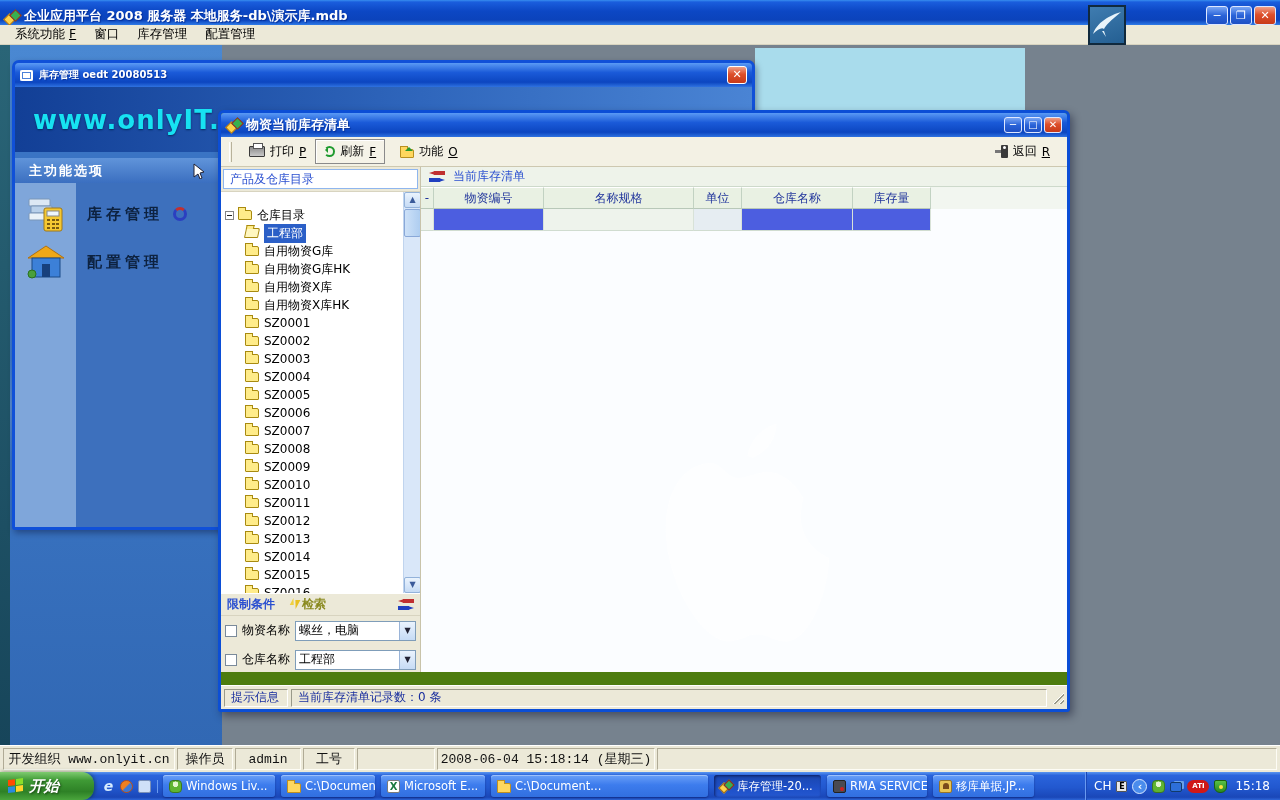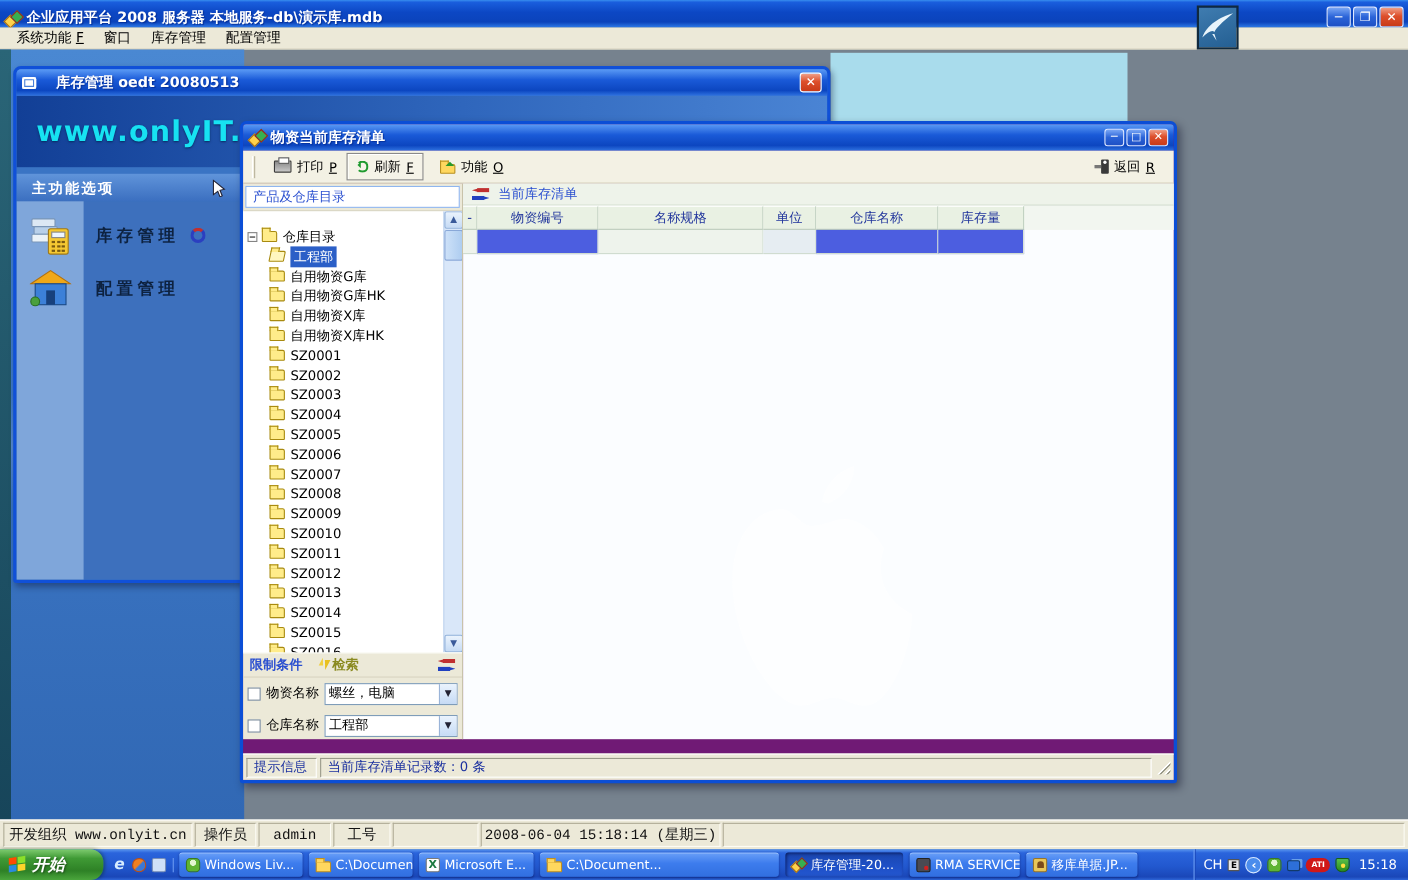--- a/index.html
+++ b/index.html
@@ -35,42 +35,42 @@
   .bg-teal{position:absolute;left:0;top:0;width:10px;height:700px;background:linear-gradient(#2a6577,#17455a);}
   .bg-cyan{position:absolute;left:755;top:3px;left:755px;width:270px;height:115px;background:#a9dcec;}
   .bird-logo{position:absolute;left:1088px;top:5px;width:38px;height:40px;background:linear-gradient(160deg,#3f7cb0,#245f92);
     border:2px solid #10293d;z-index:60;}
 
   
   .outer-window{position:absolute;left:12px;top:15px;width:743px;height:470px;
     border:3px solid #1050d8;border-radius:7px 7px 3px 3px;background:#3a74c4;box-shadow:2px 3px 6px rgba(0,0,30,.35);}
   .ow-title{height:24px;border-radius:4px 4px 0 0;display:flex;align-items:center;padding:0 5px;color:#fff;
     background:linear-gradient(180deg,#5a9af5 0%,#1a5ad8 40%,#0c46c0 80%,#2f72e0 100%);}
-  .ow-title .t{font-size:13px;font-weight:bold;margin-left:18px;text-shadow:1px 1px 1px #05309a;white-space:nowrap;}
+  .ow-title .t{font-size:10px;font-weight:bold;margin-left:6px;text-shadow:1px 1px 1px #05309a;white-space:nowrap;}
   .doc-icon{width:13px;height:11px;background:#fff;border-radius:2px;box-shadow:inset 0 0 0 2px #fff,inset 0 0 0 3px #4a80d8;}
   .ow-close{margin-left:auto;width:20px;height:18px;border-radius:3px;border:1px solid #fff;color:#fff;font-size:11px;
     line-height:16px;text-align:center;font-weight:bold;background:linear-gradient(180deg,#f0a088,#dd4f2b 45%,#c83a18);}
   .ow-body{position:absolute;left:0;top:24px;right:0;bottom:0;overflow:hidden;}
   .brand-band{position:absolute;left:0;top:0;width:100%;height:65px;
     background:linear-gradient(90deg,#123f96,#2f66bc 55%,#4a84d4);display:flex;align-items:center;}
   .brand{font-size:26px;font-weight:bold;color:#17e2f2;margin-left:18px;letter-spacing:1px;text-shadow:0 1px 2px #062a60;}
   .side-header{position:absolute;left:0;top:71px;width:206px;height:25px;
     background:linear-gradient(180deg,#6094da,#3b6fc0);display:flex;align-items:center;color:#fff;
     font-size:13px;font-weight:bold;padding-left:14px;letter-spacing:2px;}
   .side-header svg{margin-left:auto;margin-right:14px;}
   .side-panel{position:absolute;left:0;top:96px;width:206px;bottom:0;background:#3d70bd;}
   .icon-strip{position:absolute;left:0;top:0;width:61px;height:100%;background:#7fa6da;}
   .side-item{position:absolute;left:0;width:100%;height:46px;display:flex;align-items:center;cursor:pointer;}
   .side-item .big{margin-left:12px;flex:none;}
   .side-item .lbl{font-size:15px;color:#0d2240;letter-spacing:4px;margin-left:22px;font-weight:bold;}
   .spinner{width:14px;height:14px;border:3px solid #2b3fc0;border-top-color:#c03030;border-radius:50%;margin-left:10px;}
 
   
   .inner-window{position:absolute;left:218px;top:65px;width:852px;height:602px;
-    border:3px solid #0b4ed6;border-radius:6px 6px 3px 3px;background:#701a75;box-shadow:3px 4px 8px rgba(0,0,30,.4);
+    border:3px solid #0b4ed6;border-radius:6px 6px 3px 3px;background:#4d7c0f;box-shadow:3px 4px 8px rgba(0,0,30,.4);
     display:flex;flex-direction:column;}
   .iw-title{height:24px;flex:none;border-radius:3px 3px 0 0;display:flex;align-items:center;padding:0 5px;color:#fff;
     background:linear-gradient(180deg,#5a9af5 0%,#1a5ad8 40%,#0c46c0 80%,#2f72e0 100%);}
   .iw-title .t{font-size:13px;font-weight:bold;margin-left:5px;text-shadow:1px 1px 1px #05309a;}
   .iw-btns{margin-left:auto;display:flex;gap:2px;}
   .ib{width:18px;height:16px;border-radius:3px;border:1px solid #dfe8ff;color:#fff;font-size:10px;line-height:14px;
     text-align:center;font-weight:bold;background:linear-gradient(180deg,#7aa7f5,#2a63d8 50%,#1e50c4);}
   .ib.close{background:linear-gradient(180deg,#f0a088,#dd4f2b 45%,#c83a18);}
   .iw-toolbar{height:30px;flex:none;background:#f3f1e4;border-bottom:1px solid #cdc8b0;display:flex;align-items:center;padding:0 8px;}
   .tb-grip{width:3px;height:20px;border-left:1px solid #fff;border-right:1px solid #b8b29a;margin-right:8px;}

